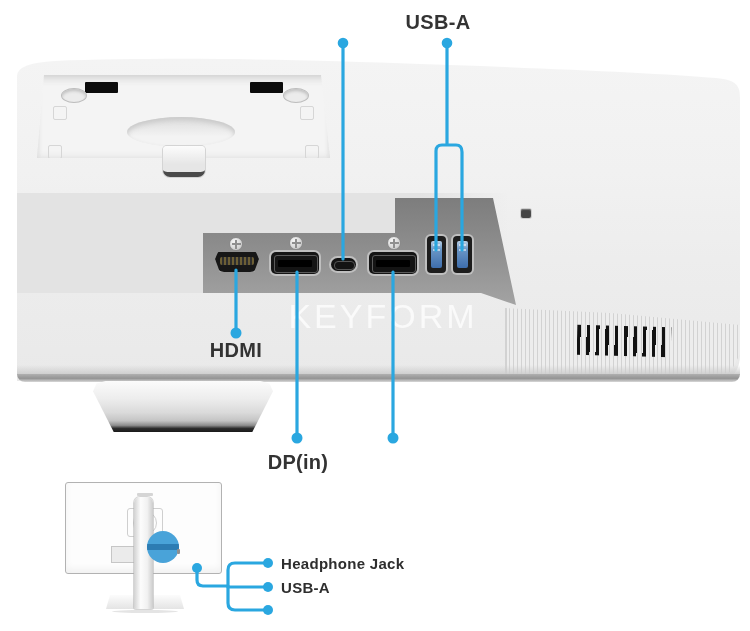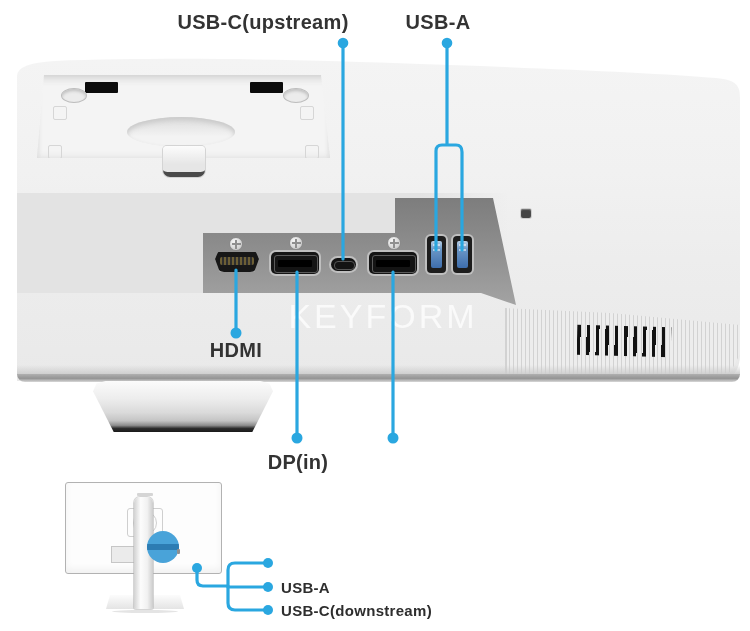--- a/index.html
+++ b/index.html
@@ -192,20 +192,19 @@
       <circle cx="236" cy="333" r="5.5"></circle>
       <circle cx="297" cy="438" r="5.5"></circle>
       <circle cx="393" cy="438" r="5.5"></circle>
       <circle cx="197" cy="568" r="5"></circle>
       <circle cx="268" cy="563" r="5"></circle>
       <circle cx="268" cy="587" r="5"></circle>
       <circle cx="268" cy="610" r="5"></circle>
     </g>
   </svg>
 
-  <div class="lbl lbl-lg" style="left:166px;top:11px;width:194px;">USB-C(upstream)</div>
   <div class="lbl lbl-lg" style="left:402px;top:11px;width:72px;">USB-A</div>
   <div class="lbl lbl-lg" style="left:196px;top:339px;width:80px;">HDMI</div>
   <div class="lbl lbl-lg" style="left:257px;top:451px;width:82px;">DP(in)</div>
+  <div class="lbl lbl-sm" style="left:281px;top:555px;">Headphone Jack</div>
   <div class="lbl lbl-sm" style="left:281px;top:579px;">USB-A</div>
-  <div class="lbl lbl-sm" style="left:281px;top:602px;">USB-C(downstream)</div>
 
 </div>
 
 </body></html>

